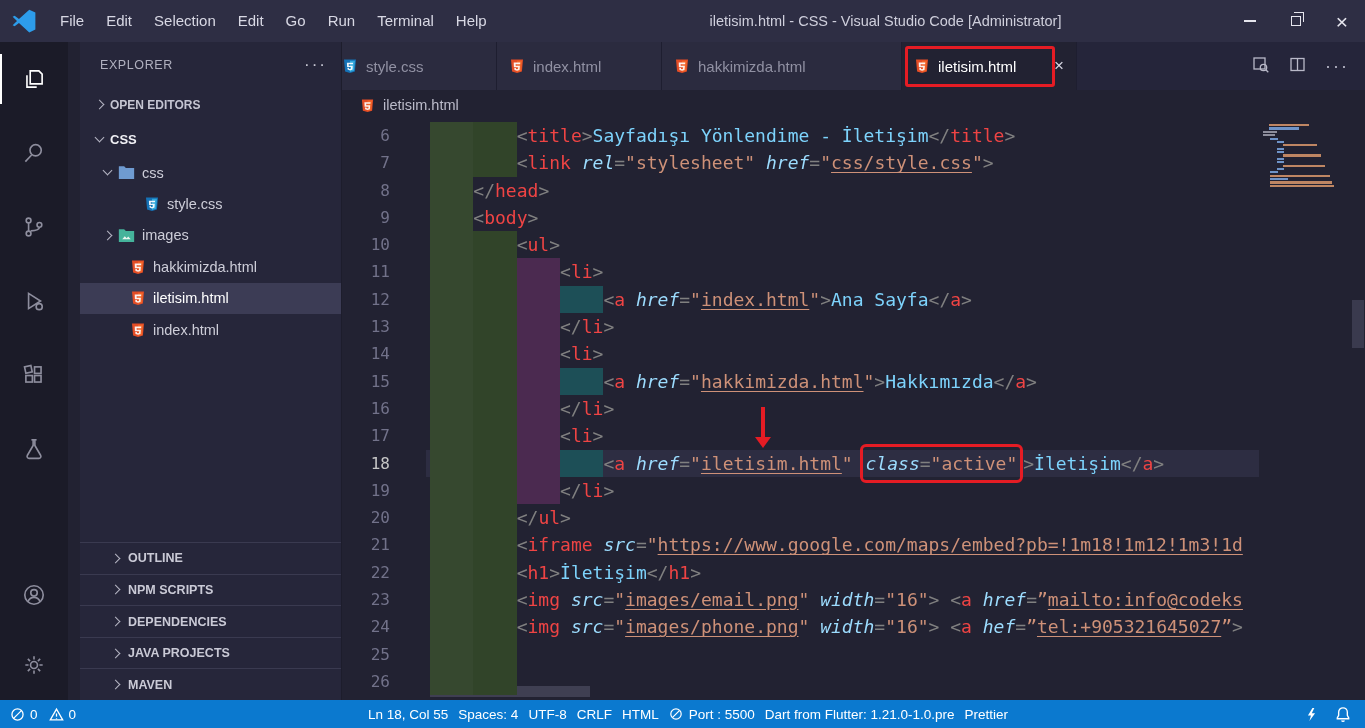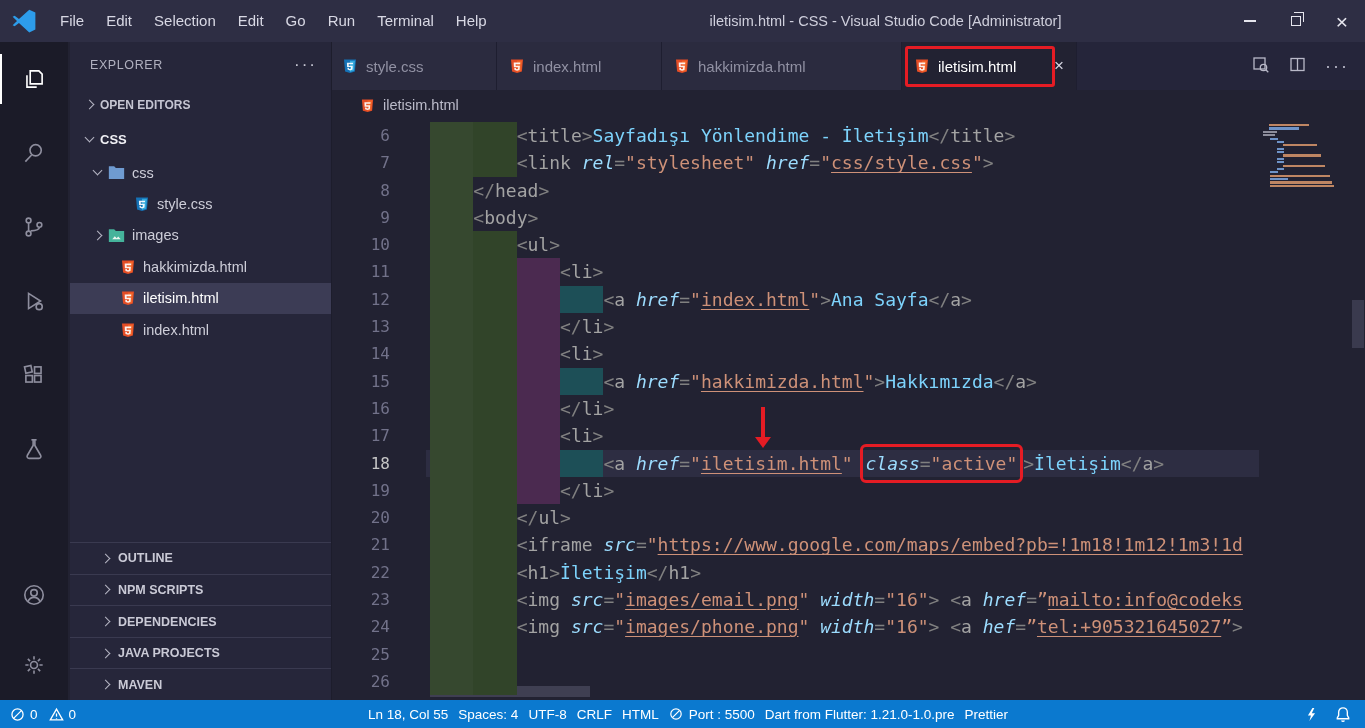--- a/index.html
+++ b/index.html
@@ -27,21 +27,21 @@
   .activitybar { position:absolute; left:0; top:42px; bottom:28px; width:68px; background:#1b1b28;
                  display:flex; flex-direction:column; align-items:center; z-index:5; }
   .act-icon { width:68px; height:74px; display:flex; align-items:center; justify-content:center; position:relative; }
   .act-icon svg { stroke:#8e8e9e; fill:none; stroke-width:1.5; }
   .act-icon.active svg { stroke:#ffffff; }
   .act-icon.active::before { content:''; position:absolute; left:0; top:12px; bottom:12px; width:2px; background:#fff; }
   .act-bottom { margin-top:auto; }
   .act-bottom .act-icon { height:70px; }
 
   
-  .sidebar { position:absolute; left:70px; top:42px; bottom:28px; width:262px; background:#26263a;
+  .sidebar { position:absolute; left:80px; top:42px; bottom:28px; width:262px; background:#26263a;
              color:#c3c3d0; border-right:1px solid #1d1d2c; z-index:4; }
   .sb-header { height:46px; display:flex; align-items:center; padding:0 14px 0 20px;
                font-size:12.5px; letter-spacing:.6px; color:#b0b0bf; }
   .sb-more { margin-left:auto; font-size:17px; letter-spacing:2px; color:#c8c8d4; }
   .sb-row { display:flex; align-items:center; gap:7px; }
   .sb-open-editors { height:33px; padding-left:16px; font-weight:bold; font-size:12px; color:#c5c5d2; }
   .sb-root { height:36px; padding-left:16px; font-weight:bold; font-size:13px; color:#f0f0f5; }
   .trow { height:31.4px; display:flex; align-items:center; gap:7px; font-size:14.5px; color:#cdcdd8; }
   .trow.selected { background:#3c3c55; color:#fff; }
   .pl-folder { padding-left:24px; }
@@ -75,21 +75,21 @@
   .lines { position:absolute; top:2px; left:0; right:106px; bottom:0; overflow:hidden;
            font-family:"DejaVu Sans Mono", monospace; font-size:18px; line-height:27.3px; }
   .code-row { display:flex; height:27.3px; position:relative; white-space:pre; overflow:visible; }
   .code-row.current::before { content:''; position:absolute; left:96px; right:0; top:0; bottom:0; background:#2d2d42; }
   .code-row.current .gutter { color:#c6c6c6; }
   .gutter { flex:0 0 60px; text-align:right; color:#72728a; font-size:16px; line-height:27.3px; z-index:1; }
   .code { margin-left:40px; position:relative; z-index:1; }
   .ind { display:inline-block; width:4ch; height:27.3px; vertical-align:top; }
   .ind-0 { background:#36482f; } .ind-1 { background:#314429; }
   .ind-2 { background:#4b2a50; } .ind-3 { background:#1d4f57; }
-  .tk-p { color:#808080; } .tk-t { color:#a3a3a3; } .tk-a { color:#9cdcfe;font-style:italic; }
+  .tk-p { color:#808080; } .tk-t { color:#ef4444; } .tk-a { color:#9cdcfe;font-style:italic; }
   .tk-s { color:#ce9178; } .tk-x { color:#7dd3fc; }
   .tk-l { color:#ce9178; text-decoration:underline; text-underline-offset:3px; }
   .redbox { outline:3px solid #e51c24; outline-offset:1px; border-radius:2px; padding:5px 2px; }
   .caret { display:inline-block; width:2px; height:21px; background:#e8e8e8; vertical-align:-4px; margin:0 1px; }
 
   
   .minimap { position:absolute; top:4px; right:16px; width:86px; }
   .mm-row { height:2.2px; margin-bottom:1.2px; }
   .mm-bar { height:2.2px; }
   .vscroll { position:absolute; top:0; right:0; width:14px; bottom:0; }

